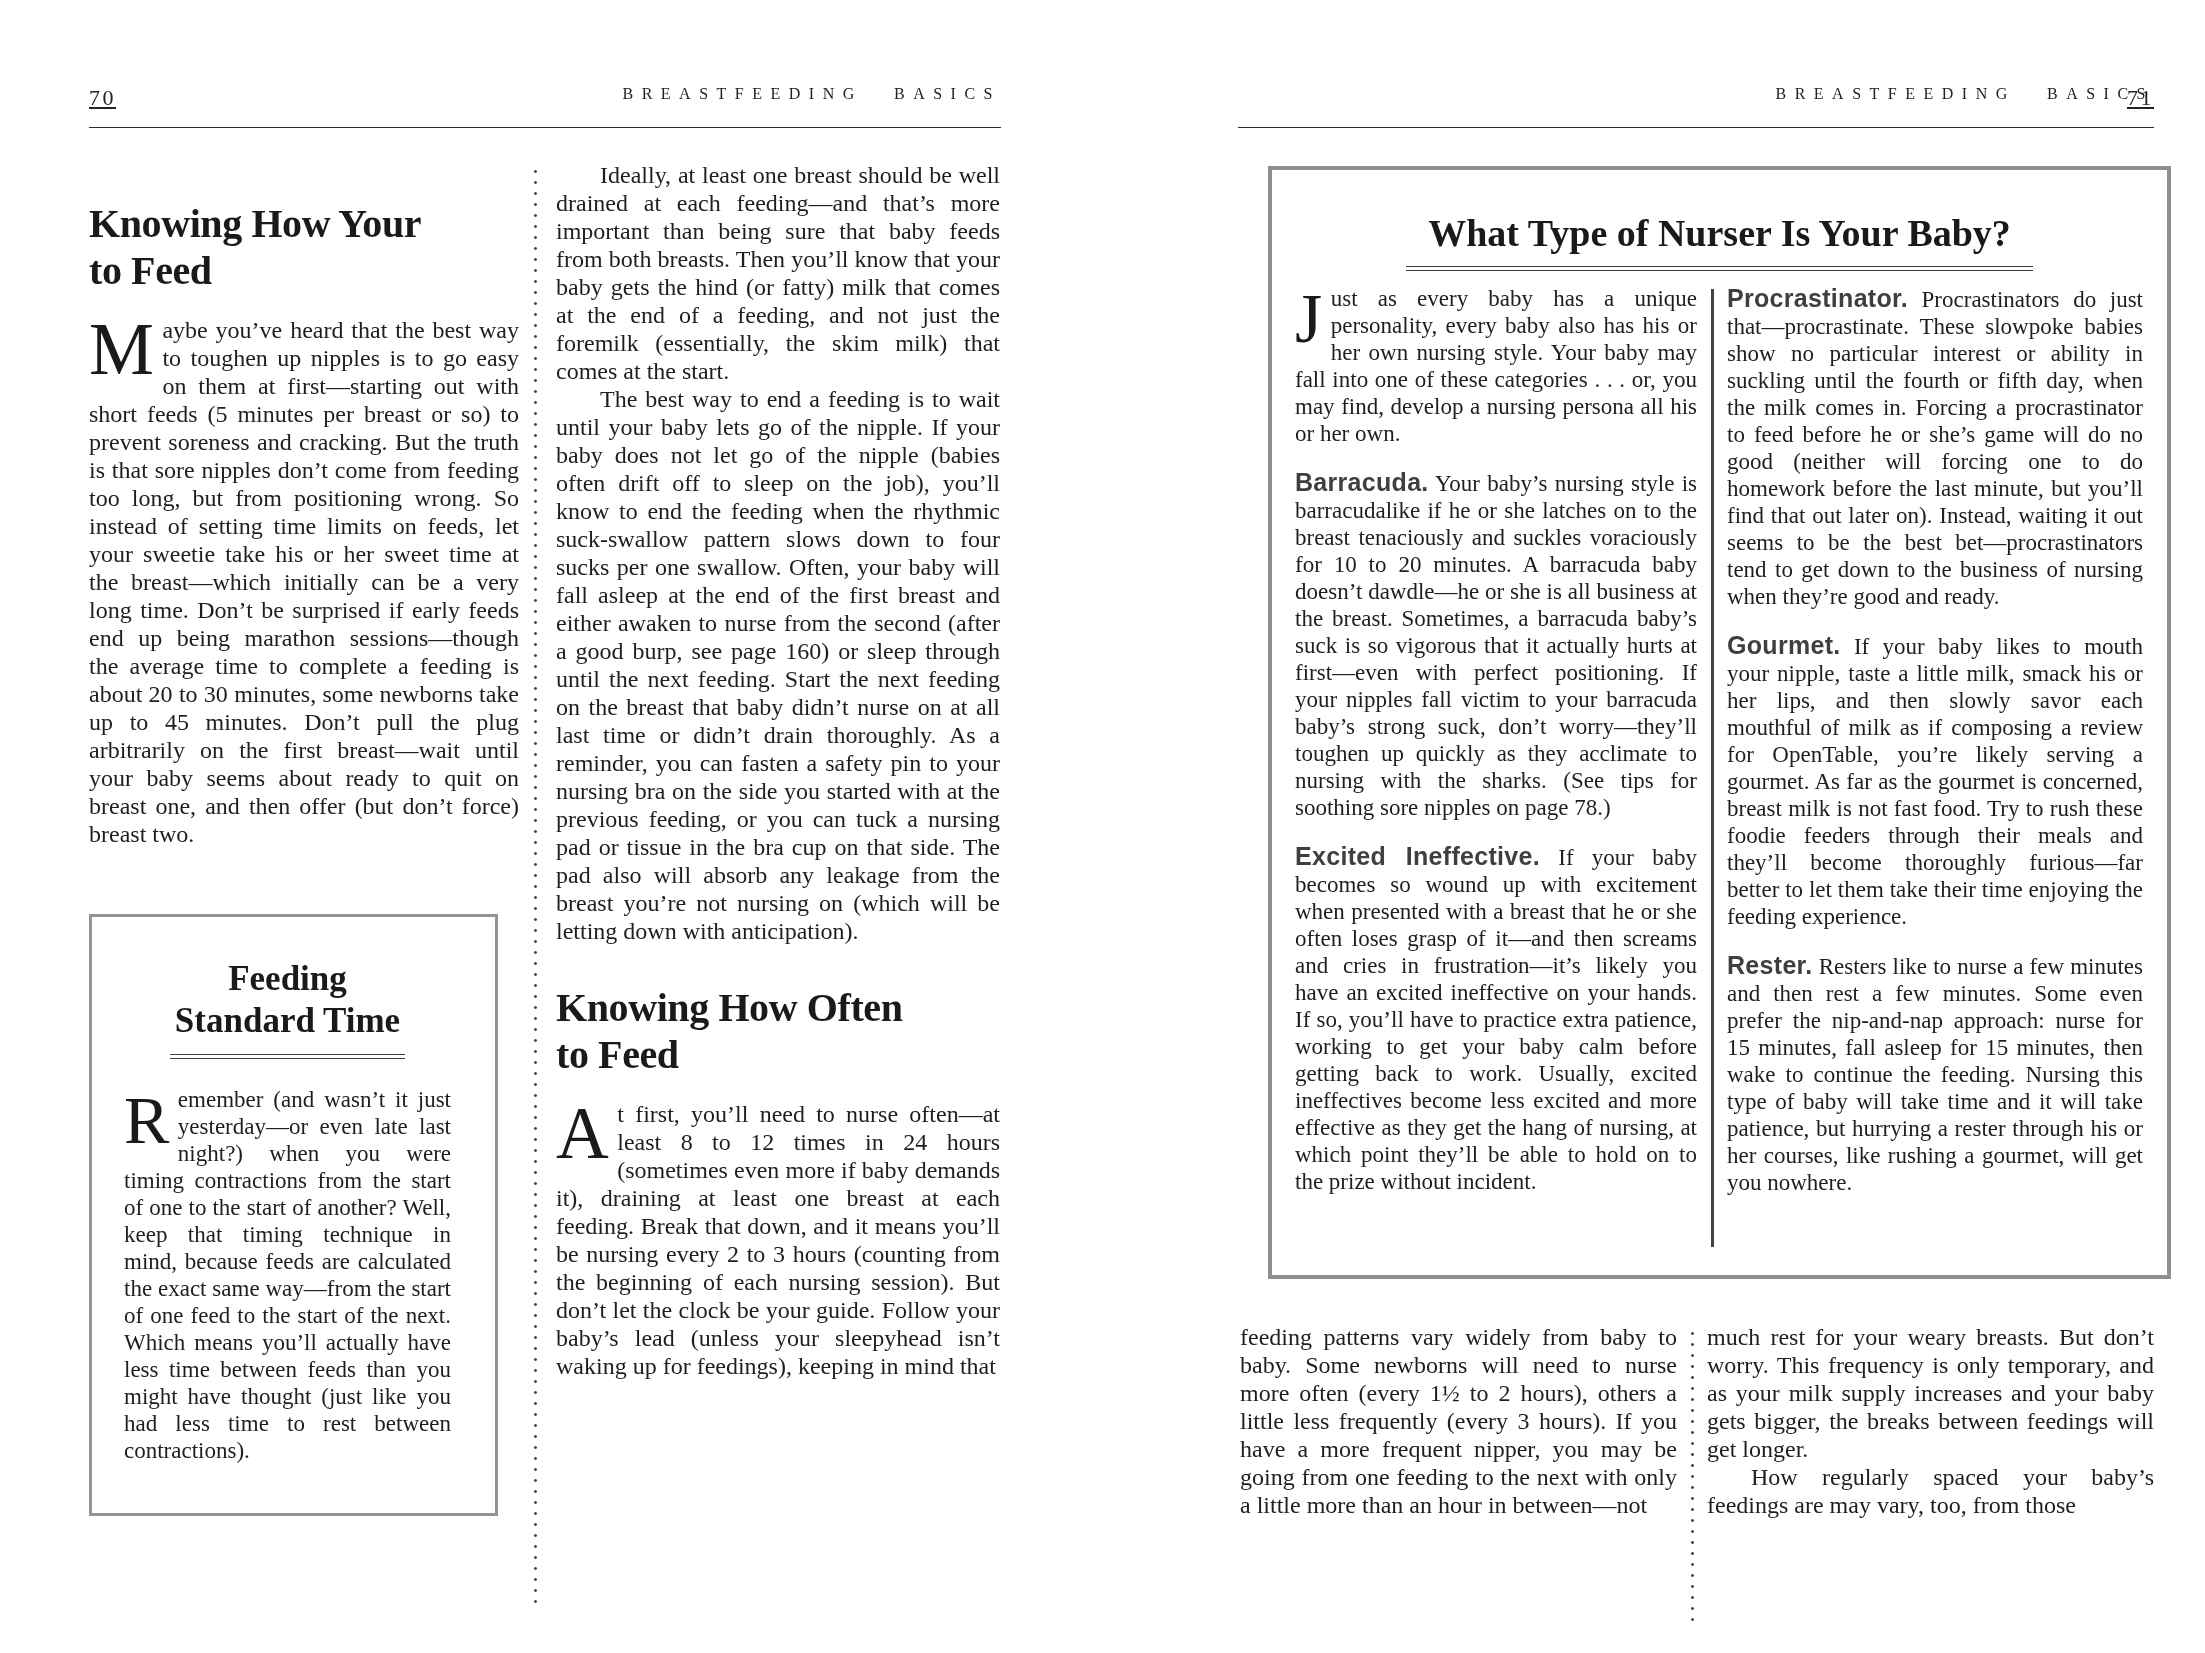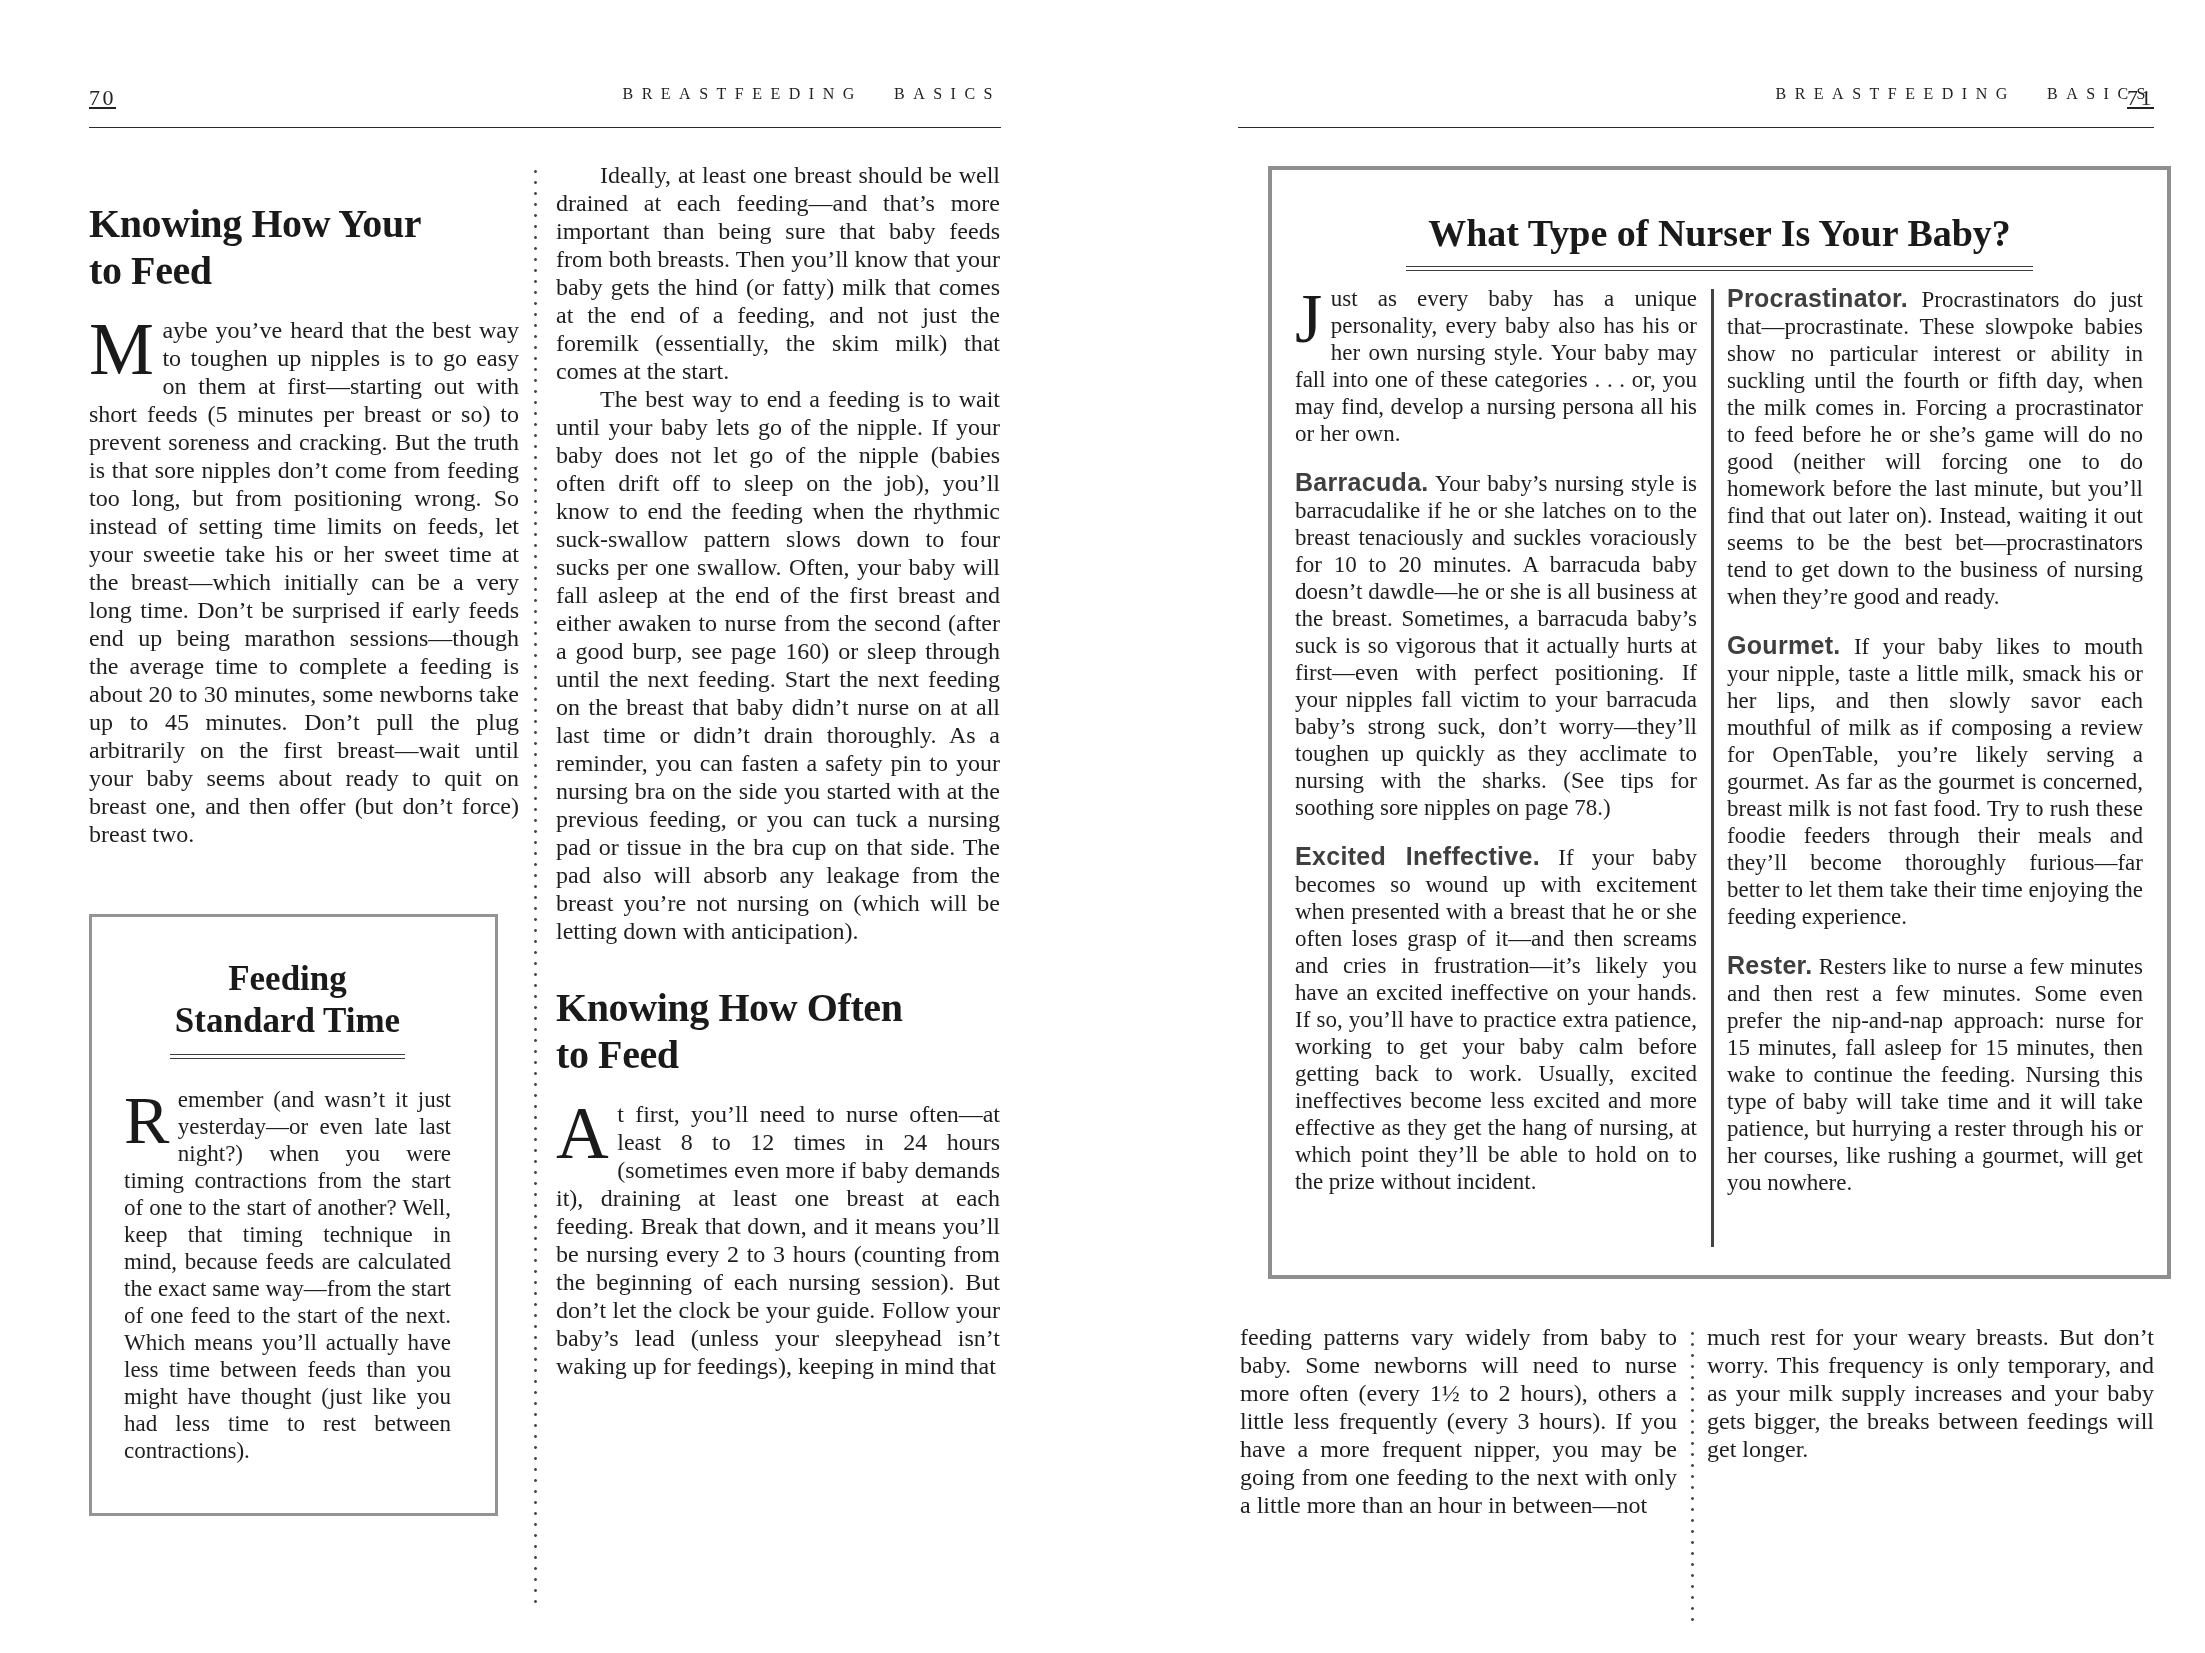--- a/index.html
+++ b/index.html
@@ -161,17 +161,18 @@
     </div>
 
     <div class="dotdiv" style="left:1691px;top:1328px;height:293px;"></div>
 
     <div class="col bodytext" style="left:1240px;top:1323px;width:437px;">
       <p>feeding patterns vary widely from baby to baby. Some newborns will need to nurse more often (every 1½ to 2 hours), others a little less frequently (every 3 hours). If you have a more frequent nipper, you may be going from one feeding to the next with only a little more than an hour in between—not</p>
     </div>
 
     <div class="col bodytext" style="left:1707px;top:1323px;width:447px;">
       <p>much rest for your weary breasts. But don’t worry. This frequency is only temporary, and as your milk supply increases and your baby gets bigger, the breaks between feedings will get longer.</p>
+      <p class="indent">How regularly spaced your baby’s feedings are may vary, too, from those</p>
     </div>
   </div>
 
 </div>
 
 
 </body></html>

